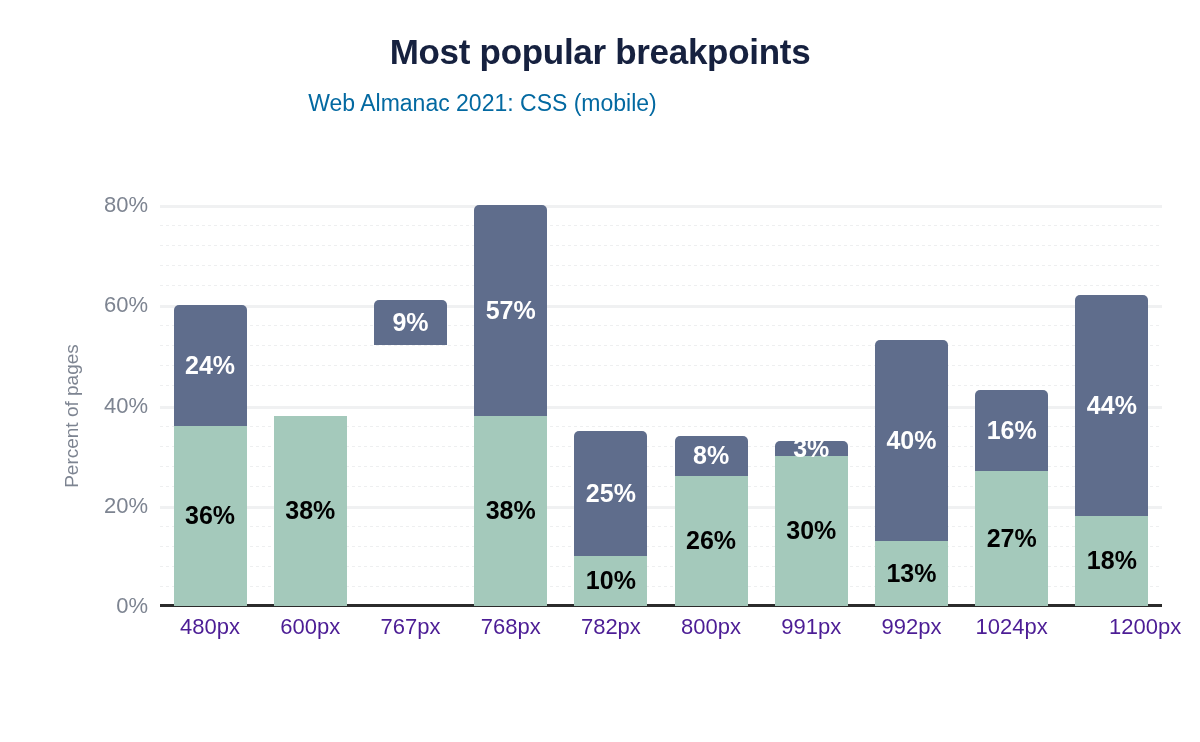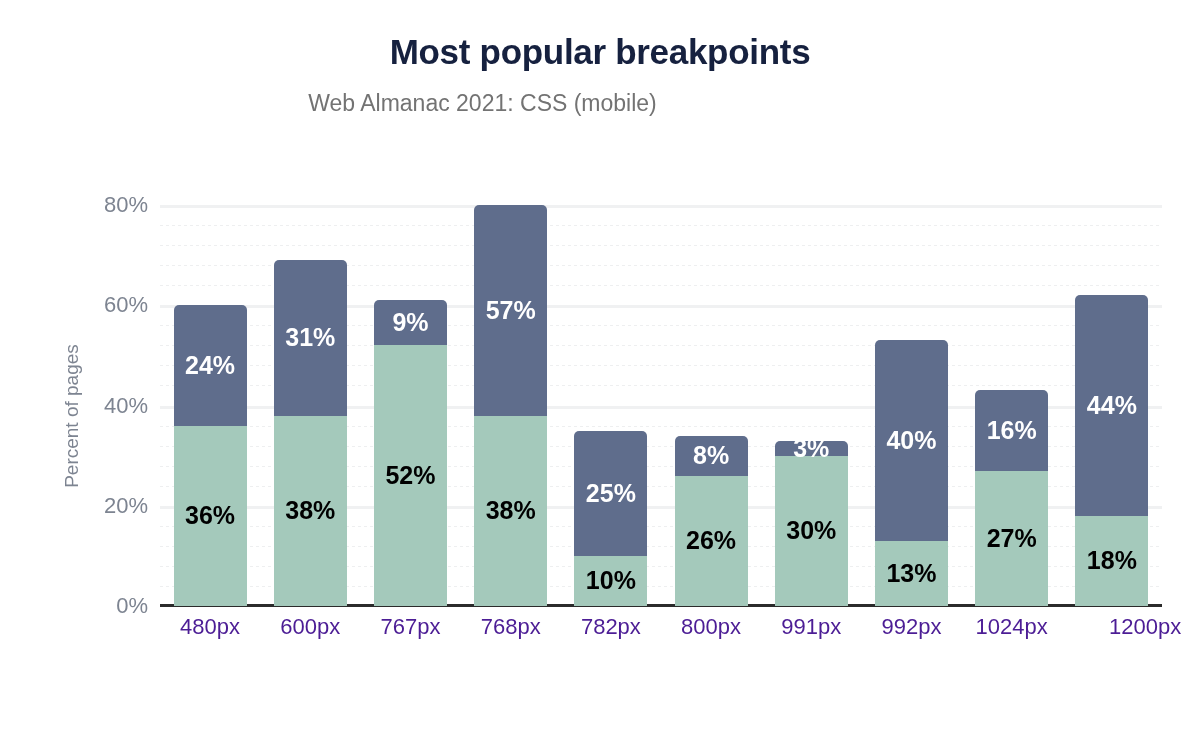--- a/index.html
+++ b/index.html
@@ -33,21 +33,21 @@
     letter-spacing: -0.3px;
   }
   .chart-subtitle {
     position: absolute;
     left: 0;
     top: 90px;
     width: 965px;
     text-align: center;
     font-size: 23px;
     font-weight: normal;
-    color: #737373;
+    color: #0369a1;
   }
 
   
   .legend {
     position: absolute;
     left: 0;
     top: 142px;
     width: 1200px;
     display: flex;
     justify-content: center;
@@ -242,28 +242,22 @@
           <span class="seg-label">36%</span>
         </div>
         <div class="seg seg-min" style="bottom: 180.45px; height: 120.3px;">
           <span class="seg-label">24%</span>
         </div>
       </div>
       <div class="bar-group" style="left: 113.8px; width: 73px;">
         <div class="seg seg-max" style="bottom: 0px; height: 190.475px;">
           <span class="seg-label">38%</span>
         </div>
-        <div class="seg seg-min" style="bottom: 190.475px; height: 155.387px;">
-          <span class="seg-label">31%</span>
-        </div>
       </div>
       <div class="bar-group" style="left: 214px; width: 73px;">
-        <div class="seg seg-max" style="bottom: 0px; height: 260.65px;">
-          <span class="seg-label">52%</span>
-        </div>
         <div class="seg seg-min" style="bottom: 260.65px; height: 45.1125px;">
           <span class="seg-label">9%</span>
         </div>
       </div>
       <div class="bar-group" style="left: 314.2px; width: 73px;">
         <div class="seg seg-max" style="bottom: 0px; height: 190.475px;">
           <span class="seg-label">38%</span>
         </div>
         <div class="seg seg-min" style="bottom: 190.475px; height: 210.525px;">
           <span class="seg-label">57%</span>

